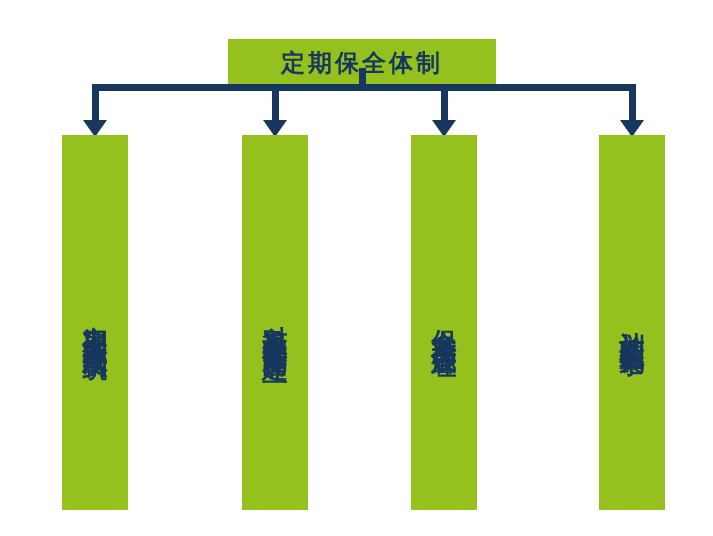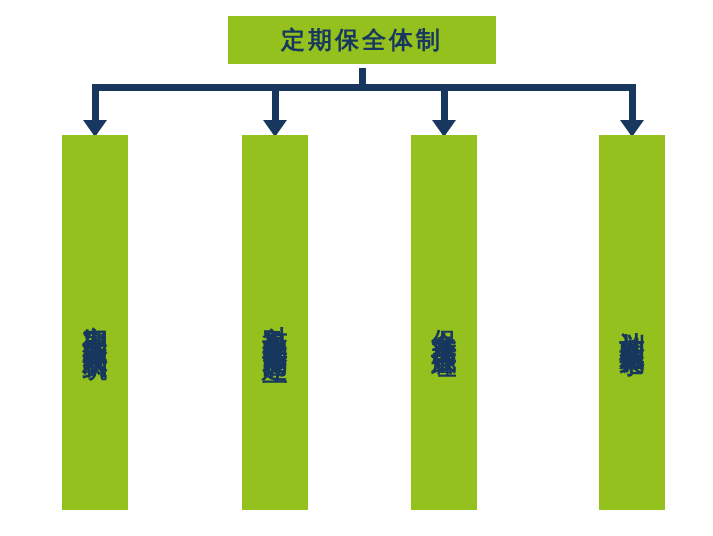--- a/index.html
+++ b/index.html
@@ -9,21 +9,21 @@
     background: #ffffff;
     font-family: "DejaVu Sans", sans-serif;
     overflow: hidden;
     --green: #95c11f;
     --navy: #17375e;
   }
   .canvas { position: absolute; inset: 0; }
 
   .root-box {
     position: absolute;
-    left: 228px; top: 16px;
+    left: 228px; top: 39px;
     width: 268px; height: 48px;
     background: var(--green);
     display: flex; align-items: center; justify-content: center;
   }
   .root-label {
     color: var(--navy);
     font-weight: bold;
     font-size: 24px;
     letter-spacing: 3px;
     white-space: nowrap;

